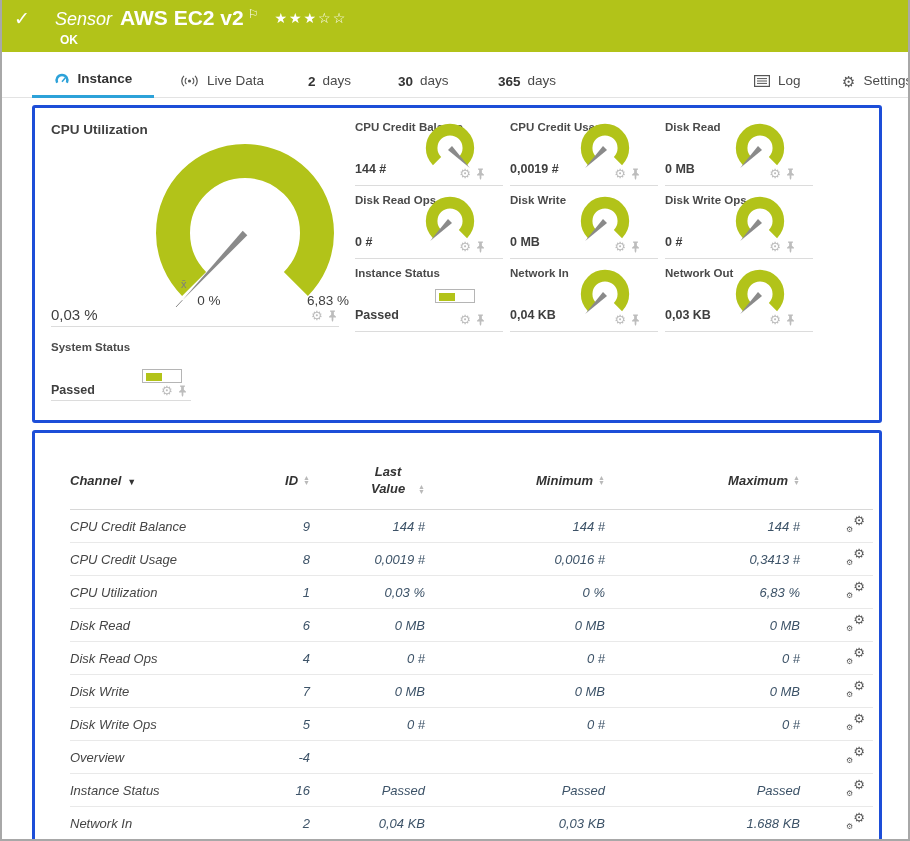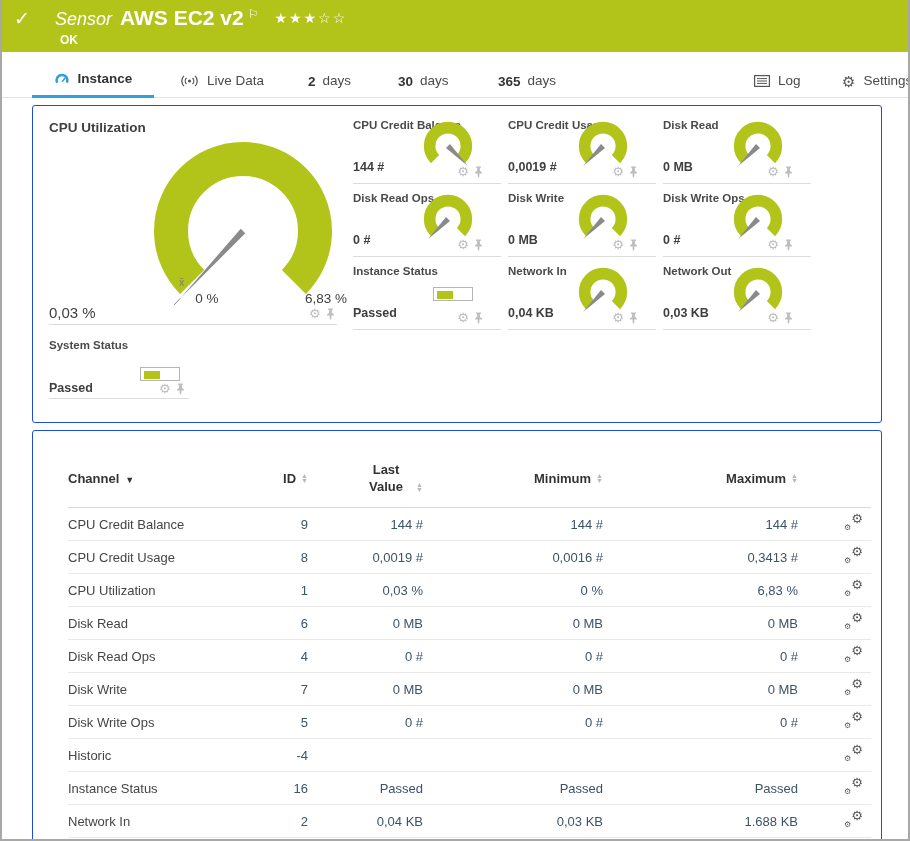--- a/index.html
+++ b/index.html
@@ -28,21 +28,21 @@
   .tab.active { border-bottom:3px solid var(--blue,#2da2d9); justify-content:center; }
   .tab.active .tlabel { font-weight:bold; color:#333; }
   .tab .tprefix { font-weight:bold; color:#333; margin-right:-1px; }
   .tabicon { display:inline-flex; align-items:center; }
   .t1 { left:30px; width:122px; }
   .t2 { left:178px; } .t3 { left:306px; } .t4 { left:396px; } .t5 { left:496px; }
   .t6 { left:602px; } .t7 { left:752px; } .t8 { left:840px; }
   .gear-glyph { font-size:15px; color:#555; line-height:1; }
 
   
-  .panel { position:absolute; background:#fff; border:1px solid #1d4ed8; border-radius:3px; }
+  .panel { position:absolute; background:#fff; border:3px solid #1d4ed8; border-radius:3px; }
   #gauge-panel { left:30px; top:105px; width:850px; height:318px; }
   #table-panel { left:30px; top:430px; width:850px; height:440px; }
 
   
   .primary-title { position:absolute; left:16px; top:14px; font-size:13.5px; font-weight:bold; color:#404040; }
   #primary-gauge-svg { position:absolute; left:100px; top:30px; }
   .avg-marker { position:absolute; left:146px; top:170px; font-size:11px; color:#7d7d7d; }
   .g-min { position:absolute; left:144px; top:185px; width:60px; text-align:center; font-size:13.5px; color:#3f3f3f; }
   .g-max { position:absolute; left:258px; top:185px; width:70px; text-align:center; font-size:13.5px; color:#3f3f3f; }
   .primary-value { position:absolute; left:16px; top:198px; font-size:15px; color:#3f3f3f; }
@@ -64,21 +64,21 @@
 
   
   .gcell { position:absolute; width:148px; height:73px; border-bottom:1px solid #dcdcdc; }
   .gcell .gtitle { position:absolute; left:0; top:8px; font-size:11.5px; font-weight:bold; color:#4a4a4a; white-space:nowrap; }
   .gcell .gwidget { position:absolute; right:24px; top:8px; }
   .gcell .gwidget-status { position:absolute; right:28px; top:30px; }
   .gcell .gvalue { position:absolute; left:0; bottom:9px; font-size:12.5px; font-weight:bold; color:#3f3f3f; }
   .gcell .cell-actions { right:18px; bottom:5px; }
 
   
-  #channel-table { position:absolute; left:35px; top:24px; border-collapse:collapse; table-layout:fixed; }
+  #channel-table { position:absolute; left:35px; top:24px; border-collapse:collapse; table-layout:fixed;font-style:italic; }
   #channel-table col.c1{width:175px} #channel-table col.c2{width:65px}
   #channel-table col.c3{width:115px} #channel-table col.c4{width:180px}
   #channel-table col.c5{width:195px} #channel-table col.c6{width:73px}
   #channel-table th { font-size:13px; font-weight:bold; color:#333; text-align:right;
     padding:6px 0 12px 0; vertical-align:middle; border-bottom:1px solid #d8d8d8; }
   #channel-table th.c1 { text-align:left; }
   #channel-table td { font-size:13px; height:33px; text-align:right; color:var(--valcol,#3d5368);
     border-bottom:1px solid #e9e9e9; padding:0; white-space:nowrap; }
   #channel-table td.c1 { text-align:left; color:#454545; }
   #channel-table td.c6 { text-align:right; padding-right:8px; }
@@ -440,21 +440,21 @@
           </tr>
           <tr>
             <td class="c1">Disk Write Ops</td>
             <td class="c2">5</td>
             <td class="c3">0 #</td>
             <td class="c4">0 #</td>
             <td class="c5">0 #</td>
             <td class="c6"><span class="edit-icon"><span class="big">⚙</span><span class="small">⚙</span></span></td>
           </tr>
           <tr>
-            <td class="c1">Historic</td>
+            <td class="c1">Overview</td>
             <td class="c2">-4</td>
             <td class="c3"></td>
             <td class="c4"></td>
             <td class="c5"></td>
             <td class="c6"><span class="edit-icon"><span class="big">⚙</span><span class="small">⚙</span></span></td>
           </tr>
           <tr>
             <td class="c1">Instance Status</td>
             <td class="c2">16</td>
             <td class="c3">Passed</td>

